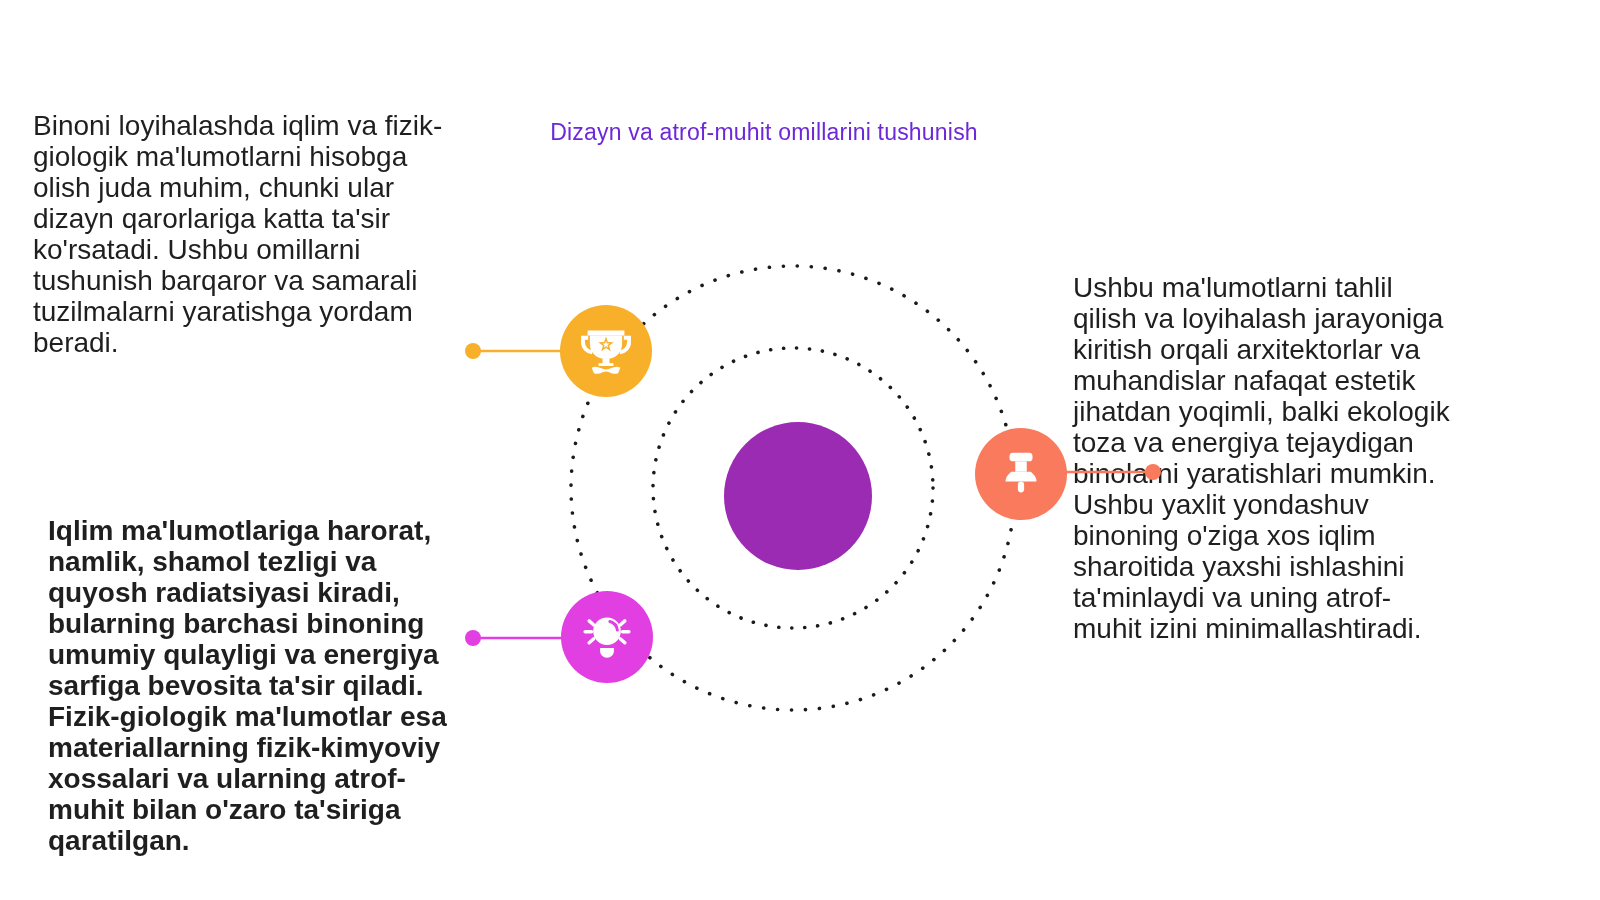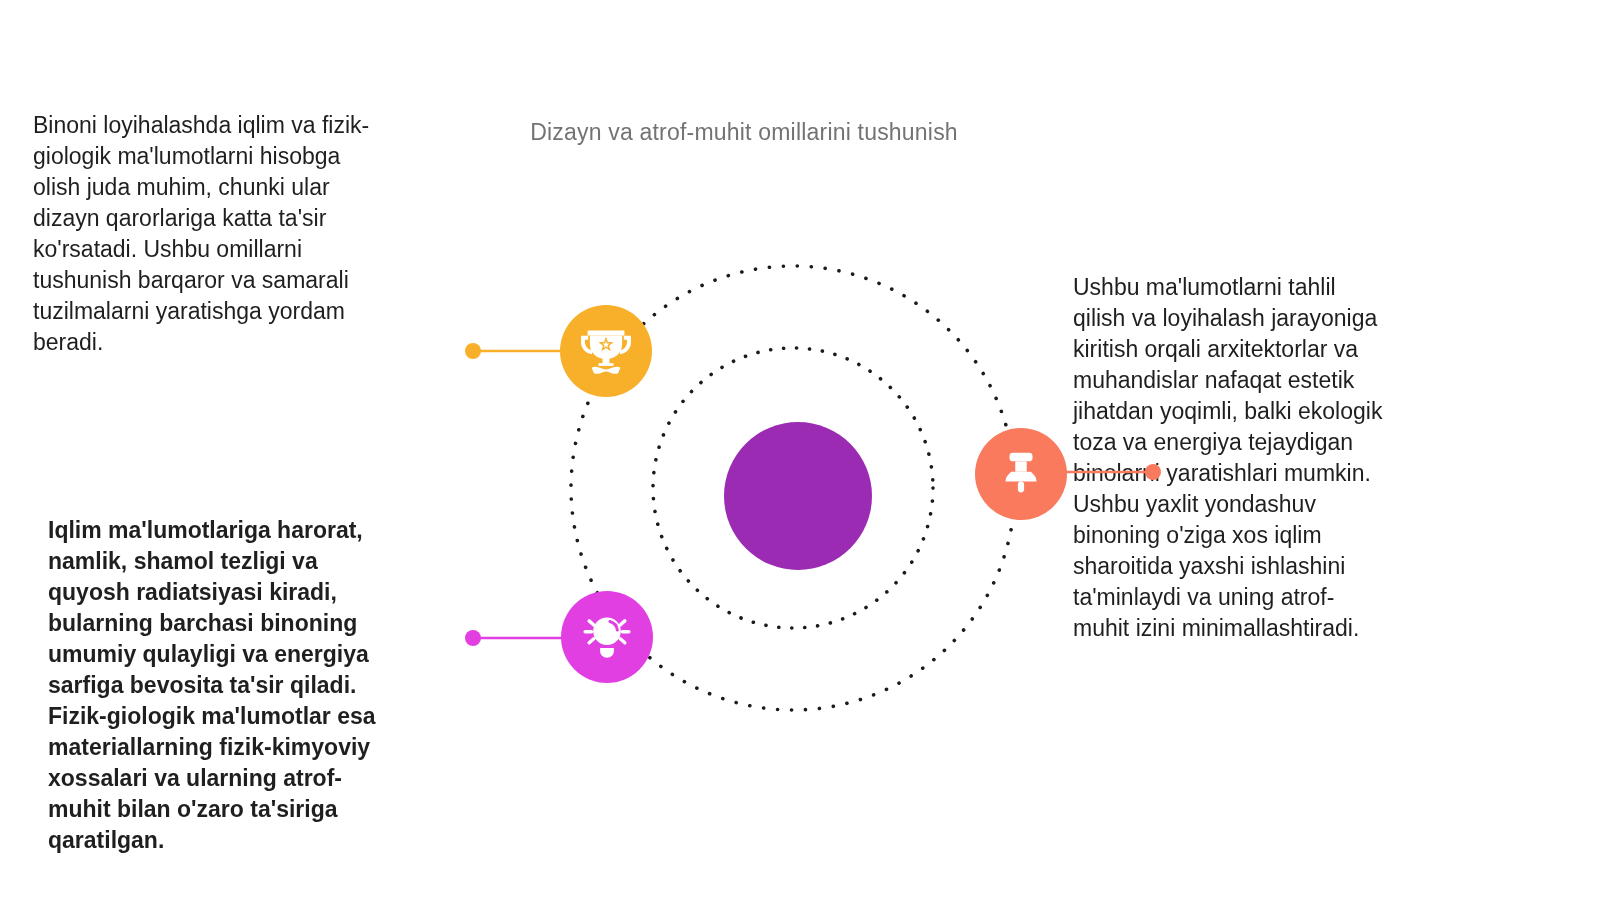--- a/index.html
+++ b/index.html
@@ -10,31 +10,31 @@
   }
   .canvas {
     position: relative;
     width: 1600px;
     height: 900px;
     background: #ffffff;
     overflow: hidden;
   }
   .title {
     position: absolute;
-    left: 364px;
+    left: 384px;
     top: 119px;
     width: 760px;
     text-align: center;
     font-size: 23px;
-    color: #737373;
+    color: #6d28d9;
     letter-spacing: 0.2px;
   }
   .tb {
     position: absolute;
-    font-size: 23px;
+    font-size: 28px;
     line-height: 31px;
     color: #1f1f1f;
     white-space: pre-line;
   }
   .tb.tl { left: 33px;  top: 110px; width: 445px; }
   .tb.bl { left: 48px;  top: 515px; width: 440px; font-weight: bold; }
   .tb.r  { right: 37px; top: 260px; width: 490px; text-align: left; margin-top: 12px; }
   svg.diagram {
     position: absolute;
     left: 0; top: 0;

